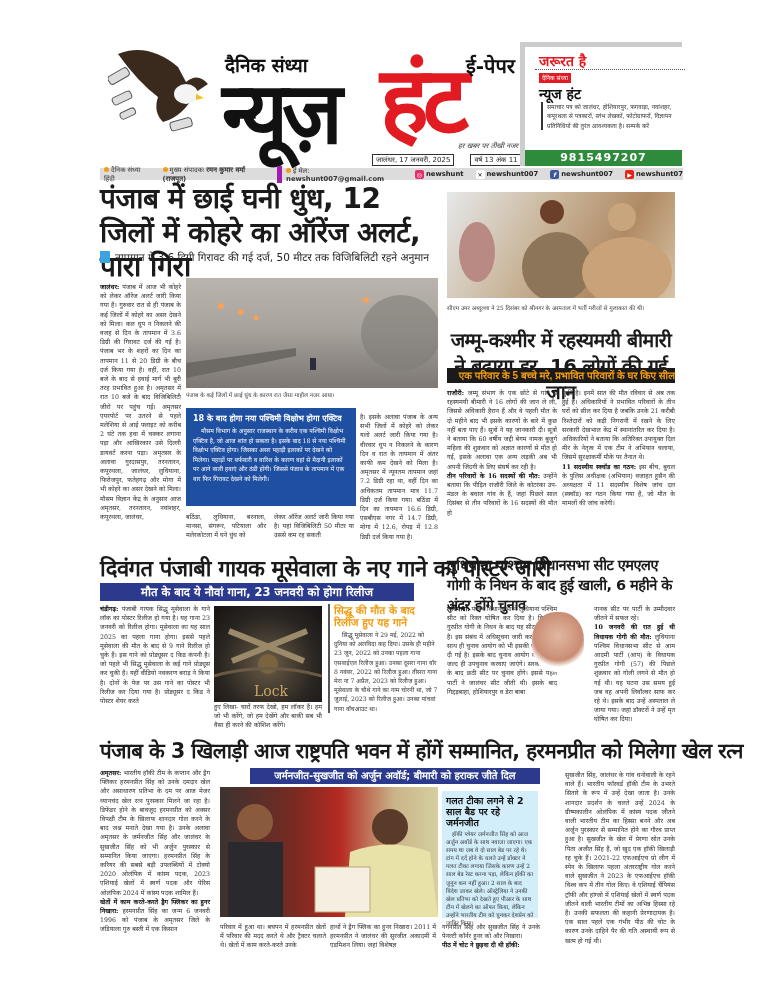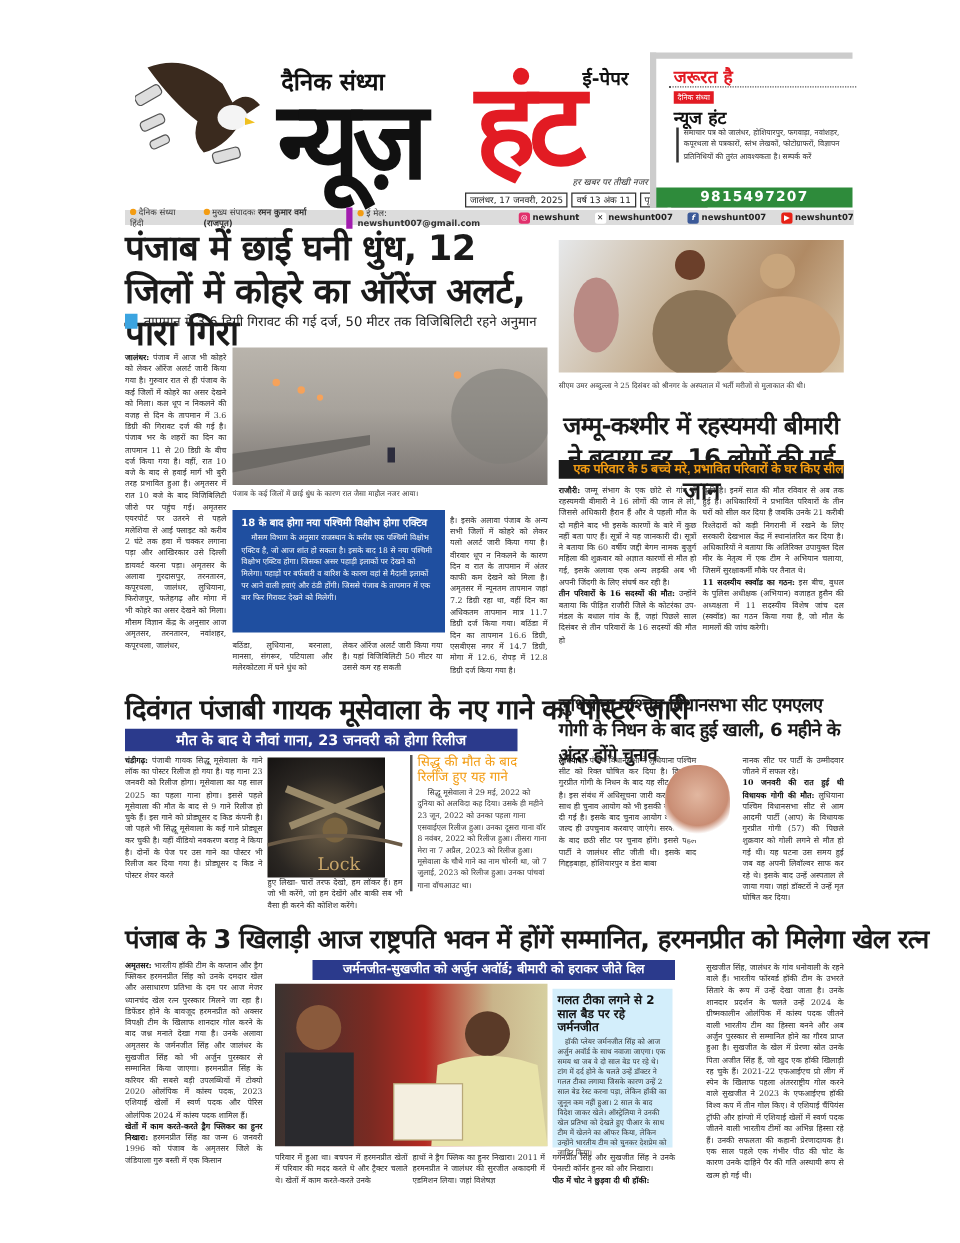--- a/index.html
+++ b/index.html
@@ -6,23 +6,23 @@
 body{width:768px;height:994px;background:#fff;font-family:"DejaVu Serif",serif;color:#222;position:relative;overflow:hidden}
 .abs{position:absolute}
 .txt{font-size:6.3px;line-height:9.2px;color:#333;text-align:justify}
 .txt b{font-weight:bold;color:#111}
 .hl{font-family:"DejaVu Sans",sans-serif;font-weight:bold;color:#1a1a1a;letter-spacing:-0.5px}
 
 #eagle{left:108px;top:42px;width:110px;height:92px}
 #tagline-top{left:225px;top:52px;font-size:19px;font-family:"DejaVu Sans",sans-serif;font-weight:bold;color:#111}
 #logo-news{left:222px;top:70px;font-size:86px;line-height:86px;font-family:"DejaVu Sans",sans-serif;font-weight:900;color:#111;letter-spacing:-6px;transform:scaleX(0.95);transform-origin:left}
 #logo-hunt{left:380px;top:55px;font-size:92px;line-height:92px;font-family:"DejaVu Sans",sans-serif;font-weight:900;color:#e21b23;letter-spacing:-6px}
-#epaper{left:466px;top:52px;font-size:15px;font-family:"DejaVu Sans",sans-serif;font-weight:bold;color:#111}
+#epaper{left:466px;top:52px;font-size:20px;font-family:"DejaVu Sans",sans-serif;font-weight:bold;color:#111}
 #motto{left:458px;top:141px;font-size:7px;color:#333;font-style:italic}
-#dateline{left:372px;top:154px;height:12px;display:flex;gap:3px;font-size:7px;font-family:"DejaVu Sans",sans-serif}
+#dateline{left:372px;top:154px;height:12px;display:flex;gap:16px;font-size:7px;font-family:"DejaVu Sans",sans-serif}
 #dateline span{border:1px solid #333;padding:0 3px;line-height:10px;background:#fff}
 #price{background:#111!important;color:#fff}
 #adbox{left:520px;top:42px;width:162px;height:124px;border-left:5px solid #ccc;border-top:5px solid #ccc;background:#fff}
 #ad-title{position:absolute;left:14px;top:4px;font-size:14px;font-family:"DejaVu Sans",sans-serif;font-weight:bold;color:#e21b23}
 #ad-line{position:absolute;left:10px;top:22px;width:150px;border-top:1px dotted #555}
 #ad-badge{position:absolute;left:14px;top:26px;background:#e21b23;color:#fff;font-size:6px;padding:1px 3px;font-family:"DejaVu Sans",sans-serif}
 #ad-brand{position:absolute;left:14px;top:37px;font-size:14px;font-weight:bold;font-family:"DejaVu Sans",sans-serif;color:#111}
 #ad-body{position:absolute;left:16px;top:55px;width:140px;font-size:6px;line-height:9.4px;color:#333;border-left:2px solid #333;padding-left:4px}
 #ad-phone{left:525px;top:150px;width:157px;height:16px;background:#2e8b3b;color:#fff;font-size:11px;font-weight:bold;text-align:center;line-height:16px;font-family:"DejaVu Sans",sans-serif;letter-spacing:1px}
 #infobar{left:100px;top:168px;width:583px;height:12px;background:#dcdcdc;font-size:6.8px;font-family:"DejaVu Sans",sans-serif;display:flex;align-items:center;gap:12px;padding-left:4px;color:#333}
@@ -46,24 +46,24 @@
 #img-jk{left:447px;top:192px;width:228px;height:106px;background:linear-gradient(120deg,#e6e8ea 0%,#c9b59a 40%,#b08a64 70%,#d8c4a6 100%)}
 #cap-jk{left:447px;top:304px;font-size:5.8px;color:#333}
 #h2{left:447px;top:328px;width:228px;font-size:19.5px;line-height:26px;text-align:center}
 #bar-jk{left:447px;top:368px;width:228px;height:15px;background:#1a1a1a;color:#f39c12;font-size:10px;font-family:Liberation Sans, sans-serif;font-weight:bold;line-height:15px;text-align:right}
 #col2a{left:447px;top:388px;width:110px}
 #col2b{left:562px;top:388px;width:113px}
 
 #h3{left:100px;top:555px;width:338px;font-size:22px;line-height:28px;white-space:nowrap}
 #bar-mw{left:100px;top:583px;width:314px;height:18px;background:#2b3a8c;color:#fff;font-size:11.5px;font-family:"DejaVu Sans",sans-serif;font-weight:bold;line-height:18px;text-align:center}
 #col3a{left:100px;top:604px;width:110px}
-#img-lock{left:214px;top:606px;width:94px;height:96px;background:radial-gradient(circle at 50% 60%,#6a5c46 0%,#2a2622 60%,#151312 100%)}
+#img-lock{left:214px;top:606px;width:108px;height:96px;background:radial-gradient(circle at 50% 60%,#6a5c46 0%,#2a2622 60%,#151312 100%)}
 #cap-lock{left:214px;top:702px;width:108px}
 #side-mw{left:328px;top:604px;width:110px;border-left:2px solid #555;padding-left:4px}
-#side-mw .st{font-size:10.5px;line-height:12px;color:#f39c12;font-family:"DejaVu Sans",sans-serif;font-weight:normal;margin-bottom:2px}
+#side-mw .st{font-size:10.5px;line-height:12px;color:#f39c12;font-family:"DejaVu Sans",sans-serif;font-weight:bold;margin-bottom:2px}
 #side-mw .sb{font-size:6.1px;line-height:9.2px;color:#333;text-indent:8px}
 
 #h4{left:447px;top:555px;width:228px;font-size:14.5px;line-height:20px;text-align:left}
 #col4a{left:447px;top:604px;width:110px}
 #img-gogi{left:532px;top:612px;width:52px;height:60px;border-radius:45%;background:radial-gradient(circle at 50% 40%,#e2b7a0 0%,#c98d74 55%,#fff 70%)}
 #col4b{left:594px;top:604px;width:81px}
 
 #h5{left:100px;top:738px;width:575px;font-size:20.5px;line-height:26px;white-space:nowrap}
 #bar-hk{left:250px;top:768px;width:290px;height:16px;background:#2b3a8c;color:#fff;font-size:10px;font-family:"DejaVu Sans",sans-serif;font-weight:bold;line-height:16px;text-align:center}
 #col5a{left:100px;top:768px;width:110px}

